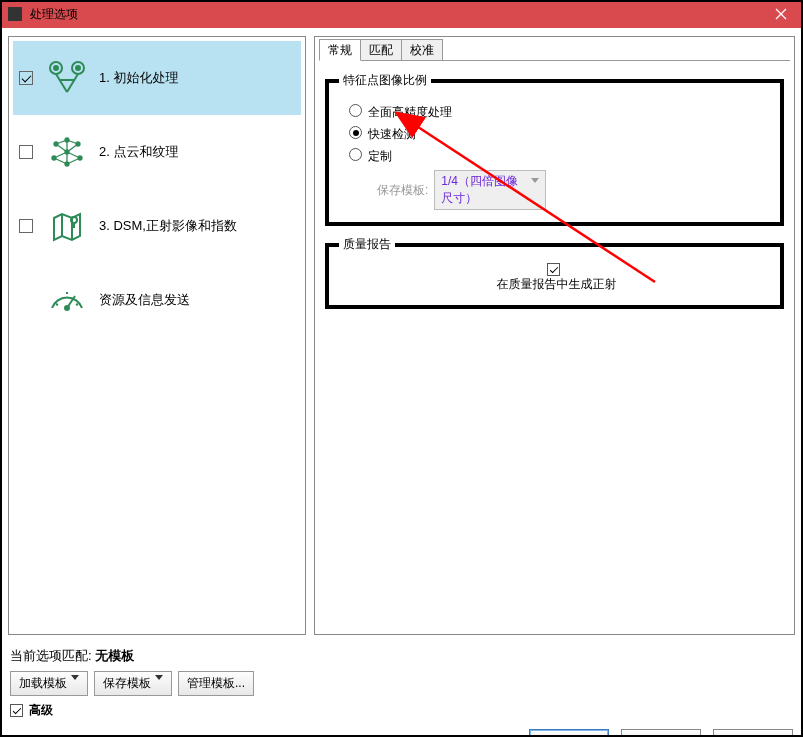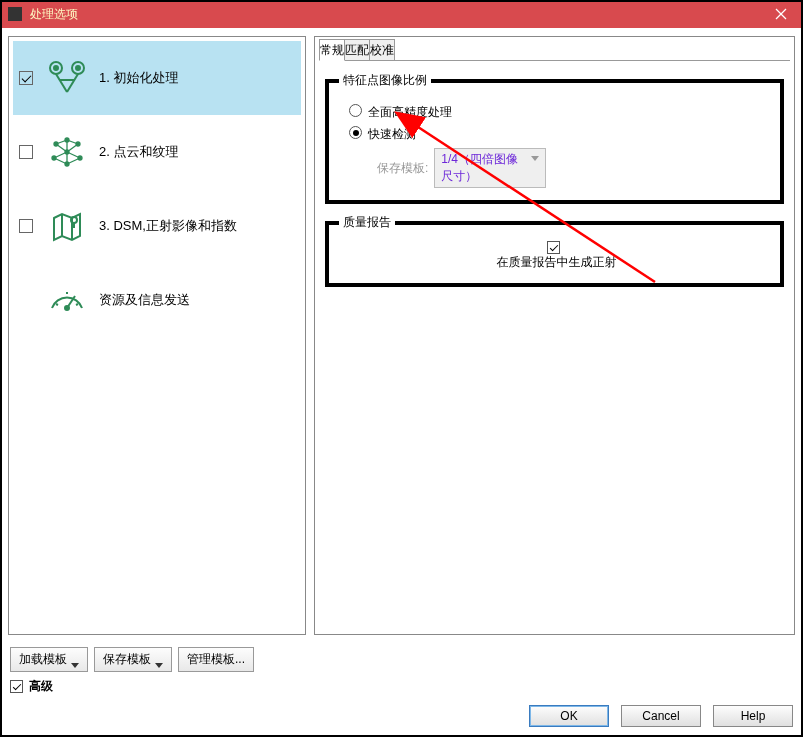--- a/index.html
+++ b/index.html
@@ -1,53 +1,53 @@
 <!DOCTYPE html>
 <html><head>
 <meta charset="utf-8">
 <style>
 * { box-sizing: border-box; margin: 0; padding: 0; }
 body { font-family: "Microsoft YaHei", Arial, sans-serif; font-size: 12px; background: #fff; width: 803px; height: 737px; overflow: hidden; }
-.titlebar { background: #d84a4e; height: 28px; display: flex; align-items: center; color: #fef9c3; padding: 0 0 0 8px; }
+.titlebar { background: #d84a4e; height: 28px; display: flex; align-items: center; color: #000000; padding: 0 0 0 8px; }
 .titlebar .app-icon { width: 14px; height: 14px; background: #333; margin-right: 8px; display: inline-block; }
 .titlebar .title { flex: 1; font-size: 12px; }
 .titlebar .close { width: 44px; height: 28px; display: flex; align-items: center; justify-content: center; cursor: pointer; }
 .titlebar .close svg { width: 12px; height: 12px; }
 .main { display: flex; height: 615px; padding: 8px; gap: 8px; }
 .sidebar { width: 298px; border: 1px solid #888; padding: 4px; display: flex; flex-direction: column; }
 .side-item { display: flex; align-items: center; height: 74px; padding: 0 6px; }
 .side-item.active { background: #b8e2f2; }
 .side-check { width: 14px; height: 14px; border: 1px solid #666; margin-right: 10px; display: flex; align-items: center; justify-content: center; }
 .side-check.checked::after { content: ""; width: 8px; height: 4px; border-left: 1.5px solid #000; border-bottom: 1.5px solid #000; transform: rotate(-45deg); margin-top: -2px; }
 .side-item.nocheck .side-check { visibility: hidden; }
 .side-icon { width: 48px; height: 42px; margin-right: 8px; display: flex; align-items: center; justify-content: center; }
 .side-label { font-size: 13px; }
 .content { flex: 1; border: 1px solid #888; display: flex; flex-direction: column; position: relative; }
 .tabs { display: flex; height: 22px; margin: 2px 4px 0 4px; }
-.tab { padding: 2px 0; border: 1px solid #999; background: #f0f0f0; cursor: pointer; border-bottom: none; margin-right: -1px; }
+.tab { padding: 2px 8px; border: 1px solid #999; background: #f0f0f0; cursor: pointer; border-bottom: none; margin-right: -1px; }
 .tab.active { background: #fff; border-bottom: 1px solid #fff; position: relative; z-index: 2; }
 .tabline { border-top: 1px solid #999; margin: 0 4px; position: relative; top: -1px; }
 .content-body { padding: 10px; position: relative; }
 fieldset { border: 4px solid #000000; padding: 10px 10px 12px 10px; margin-bottom: 10px; }
 legend { padding: 0 4px; font-size: 12px; }
 .radio-row { display: flex; align-items: flex-start; margin: 5px 0 5px 10px; }
 .radio { width: 13px; height: 13px; border: 1px solid #555; border-radius: 50%; margin-right: 6px; display: flex; align-items: center; justify-content: center; cursor: pointer; }
 .radio.checked::after { content: ""; width: 6px; height: 6px; background: #000; border-radius: 50%; }
 .subrow { margin-left: 38px; display: flex; align-items: center; gap: 6px; color: #999; }
 .subrow .sel { border: 1px solid #bbb; background: #efefef; padding: 2px 18px 2px 6px; color: #6d28d9; position: relative; width: 112px; }
 .subrow .sel::after { content: ""; position: absolute; right: 6px; top: 7px; border-left: 4px solid transparent; border-right: 4px solid transparent; border-top: 5px solid #999; }
 .check-row { display: flex; align-items: center; margin-left: 4px; flex-direction: column; }
 .check { width: 13px; height: 13px; border: 1px solid #555; margin-right: 6px; display: flex; align-items: center; justify-content: center; cursor: pointer; }
 .check.checked::after { content: ""; width: 7px; height: 3px; border-left: 1.5px solid #000; border-bottom: 1.5px solid #000; transform: rotate(-45deg); margin-top: -2px; }
 .arrow { position: absolute; pointer-events: none; }
 .footer { padding: 4px 10px 10px 10px; }
 .match-row { font-size: 13px; margin-bottom: 6px; }
 .match-row b { font-weight: bold; }
 .tmpl-row { display: flex; gap: 6px; margin-bottom: 6px; }
-.btn-tmpl { border: 1px solid #999; background: linear-gradient(#fdfdfd,#e8e8e8); padding: 3px 8px; cursor: pointer; font-size: 12px; display: flex; align-items: flex-end; }
+.btn-tmpl { border: 1px solid #999; background: linear-gradient(#fdfdfd,#e8e8e8); padding: 3px 8px; cursor: pointer; font-size: 12px; display: flex; align-items: flex-start; }
 .btn-tmpl .arr { margin-left: 4px; border-left: 4px solid transparent; border-right: 4px solid transparent; border-top: 5px solid #333; }
 .adv-row { display: flex; align-items: center; font-weight: bold; }
 .btns-row { display: flex; gap: 12px; justify-content: flex-end; padding: 0 10px 6px 10px; }
 .btn { width: 80px; height: 22px; border: 1px solid #888; background: linear-gradient(#fdfdfd,#e0e0e0); cursor: pointer; font-size: 12px; font-family: inherit; }
 .btn.primary { border: 1px solid #3a7bbf; box-shadow: 0 0 0 1px #7db7e8 inset; }
 .outerline { border: 2px solid #000; width: 803px; height: 737px; position: absolute; top: 0; left: 0; pointer-events: none; }
 </style>
 </head>
 <body>
 
@@ -152,20 +152,24 @@
       <fieldset>
         <legend>特征点图像比例</legend>
         <div class="radio-row">
           <div class="radio"></div>
           <span>全面高精度处理</span>
         </div>
         <div class="radio-row">
           <div class="radio checked"></div>
           <span>快速检测</span>
         </div>
+        <div class="radio-row">
+          <div class="radio"></div>
+          <span>定制</span>
+        </div>
         <div class="subrow">
           <span>保存模板:</span>
           <div class="sel">1/4（四倍图像尺寸）</div>
         </div>
       </fieldset>
       <fieldset>
         <legend>质量报告</legend>
         <div class="check-row">
           <div class="check checked"></div>
           <span>在质量报告中生成正射</span>
@@ -178,20 +182,23 @@
               <polygon points="0,0 12,5 0,10" fill="#ff0000"></polygon>
             </marker>
           </defs>
         <line x1="340" y1="220" x2="100" y2="63" stroke="#ff0000" stroke-width="2.5" marker-end="url(#ah)"></line>
       </svg>
     </div>
   </div>
 </div>
 
 <div class="footer">
+  <div class="match-row">
+    <span>当前选项匹配: </span><b>无模板</b>
+  </div>
   <div class="tmpl-row">
     <div class="btn-tmpl">
         <span>加载模板</span>
         <span class="arr"></span>
       </div>
     <div class="btn-tmpl">
         <span>保存模板</span>
         <span class="arr"></span>
       </div>
     <div class="btn-tmpl">

